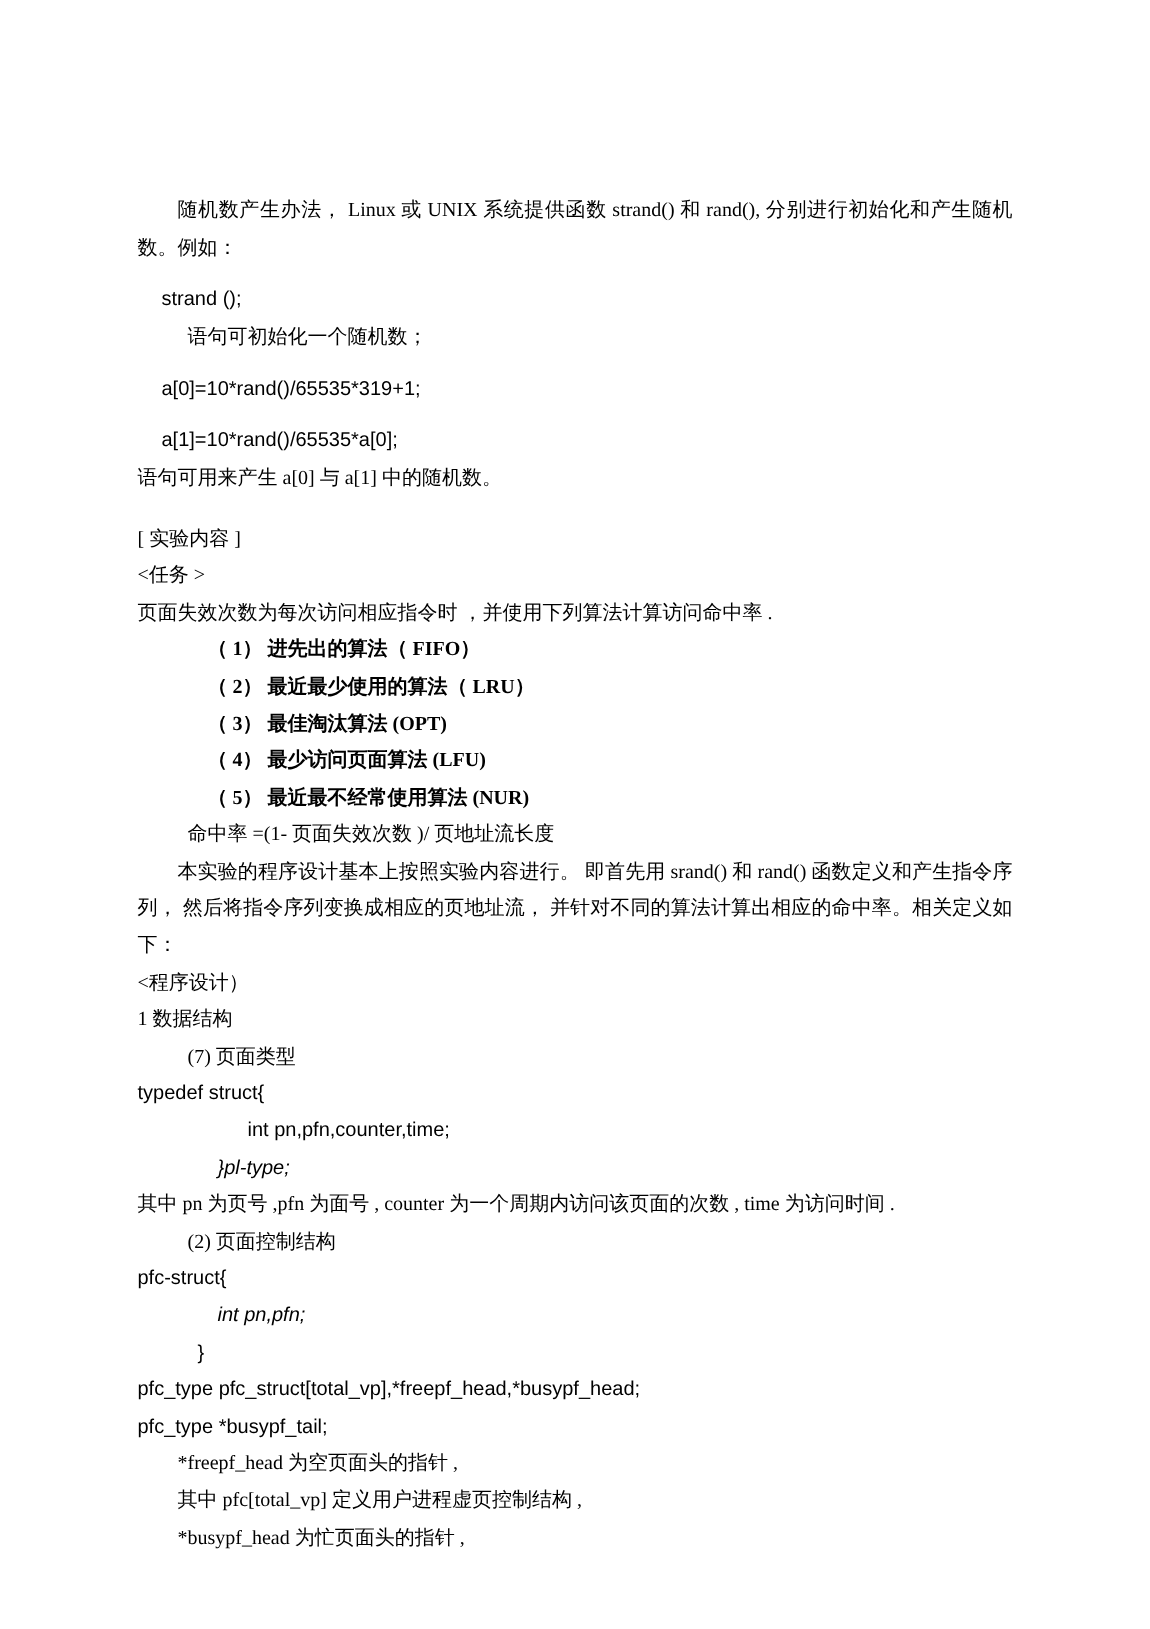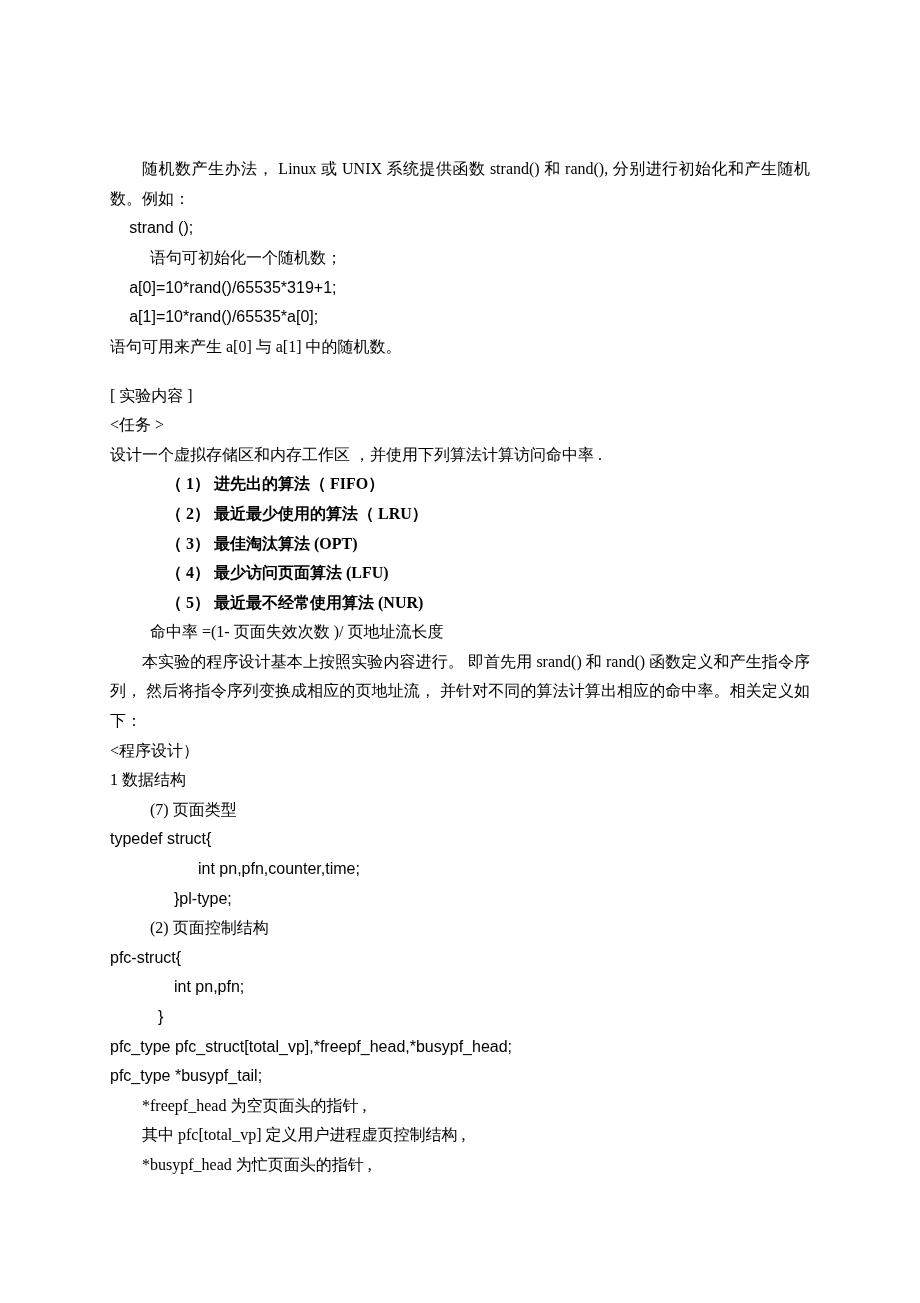--- a/index.html
+++ b/index.html
@@ -19,27 +19,29 @@
   }
   .para {
     margin: 0;
     text-align: justify;
   }
   .indent {
     text-indent: 2em;
   }
   .indent1 {
     padding-left: 1.2em;
+    margin-top: 12px;
   }
   .indent2 {
     padding-left: 3.5em;
     font-weight: bold;
   }
   .indent3 {
     padding-left: 4em;
+    font-style: italic;
   }
   .indent4 {
     padding-left: 5.5em;
   }
   .blank {
     height: 1.2em;
   }
   .latin {
     font-family: Arial, "Helvetica Neue", sans-serif;
   }
@@ -51,34 +53,35 @@
 <div class="blank"></div>
 <p class="para indent">随机数产生办法，  Linux 或 UNIX 系统提供函数 strand() 和 rand(), 分别进行初始化和产生随机数。例如：</p>
 <p class="para indent1 latin">strand ();</p>
 <p class="para" style="padding-left:2.5em">语句可初始化一个随机数；</p>
 <p class="para indent1 latin">a[0]=10*rand()/65535*319+1;</p>
 <p class="para indent1 latin">a[1]=10*rand()/65535*a[0];</p>
 <p class="para">语句可用来产生   a[0] 与 a[1] 中的随机数。</p>
 <div class="blank"></div>
 <p class="para">[ 实验内容 ]</p>
 <p class="para">&lt;任务 &gt;</p>
-<p class="para">设计一个虚拟存储区和内存工作区       ，并使用下列算法计算访问命中率       .</p>
+<p class="para">页面失效次数为每次访问相应指令时       ，并使用下列算法计算访问命中率       .</p>
 <p class="para indent2">（ 1）    进先出的算法（  FIFO）</p>
 <p class="para indent2">（ 2）    最近最少使用的算法（    LRU）</p>
 <p class="para indent2">（ 3）    最佳淘汰算法  (OPT)</p>
 <p class="para indent2">（ 4）    最少访问页面算法  (LFU)</p>
 <p class="para indent2">（ 5）    最近最不经常使用算法     (NUR)</p>
 <p class="para" style="padding-left:2.5em">命中率 =(1- 页面失效次数  )/ 页地址流长度</p>
 <p class="para indent">本实验的程序设计基本上按照实验内容进行。       即首先用   srand()   和  rand()   函数定义和产生指令序列，   然后将指令序列变换成相应的页地址流，       并针对不同的算法计算出相应的命中率。相关定义如下：</p>
 <p class="para">&lt;程序设计）</p>
 <p class="para">1 数据结构</p>
 <p class="para" style="padding-left:2.5em">(7) 页面类型</p>
 <p class="para latin"> typedef struct{</p>
 <p class="para indent4 latin"> int pn,pfn,counter,time;</p>
 <p class="para indent3 latin">}pl-type;</p>
+<p class="para">其中 pn 为页号 ,pfn    为面号  , counter         为一个周期内访问该页面的次数  , time         为访问时间    .</p>
 <p class="para" style="padding-left:2.5em">(2)    页面控制结构</p>
 <p class="para latin">pfc-struct{</p>
 <p class="para indent3 latin"> int pn,pfn;</p>
 <p class="para latin" style="padding-left:3em">}</p>
 <p class="para latin">pfc_type pfc_struct[total_vp],*freepf_head,*busypf_head;</p>
 <p class="para latin">pfc_type *busypf_tail;</p>
 <p class="para" style="padding-left:2em">*freepf_head     为空页面头的指针    ,</p>
 <p class="para" style="padding-left:2em">其中 pfc[total_vp]       定义用户进程虚页控制结构     ,</p>
 <p class="para" style="padding-left:2em">*busypf_head    为忙页面头的指针    ,</p>
 

